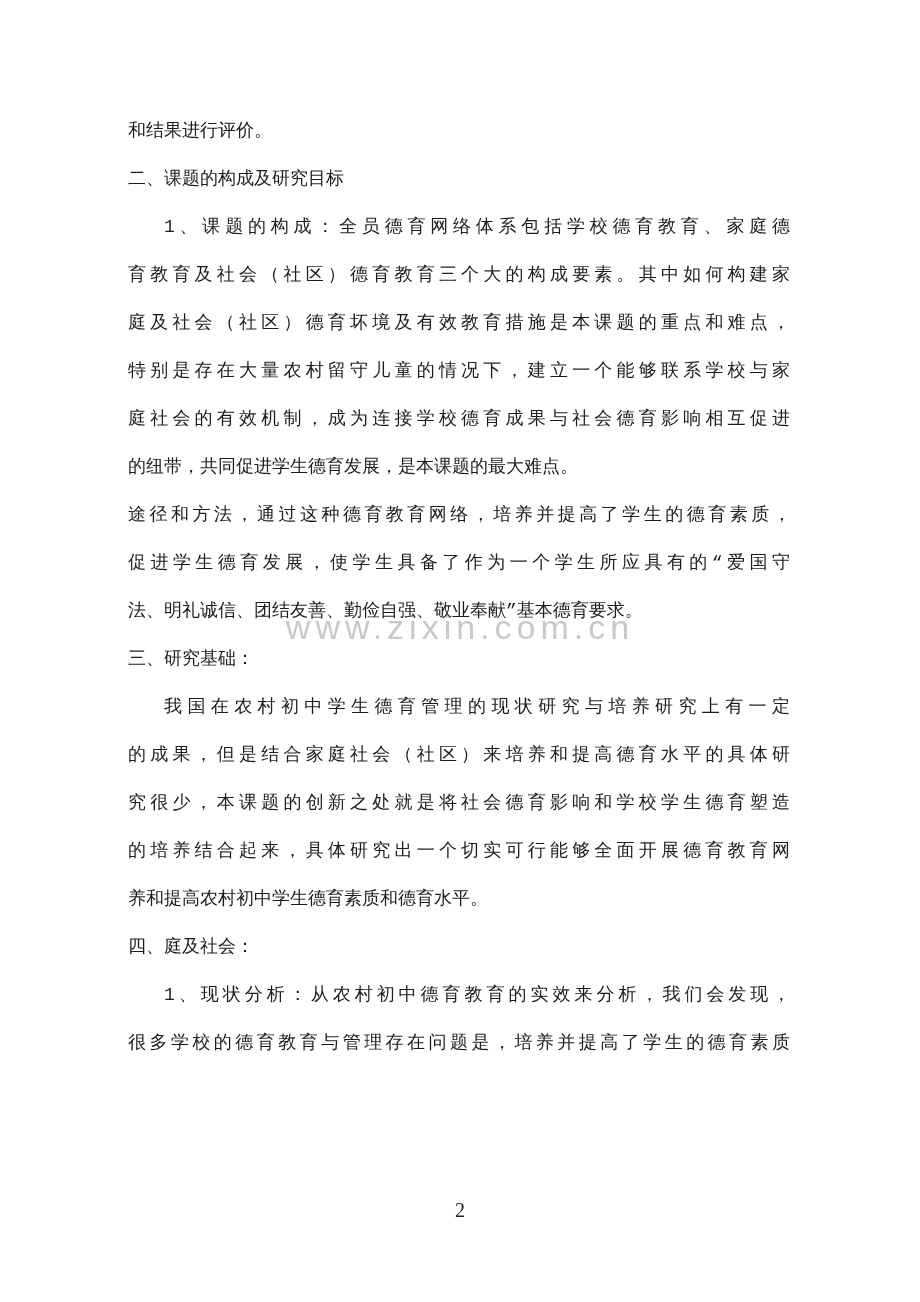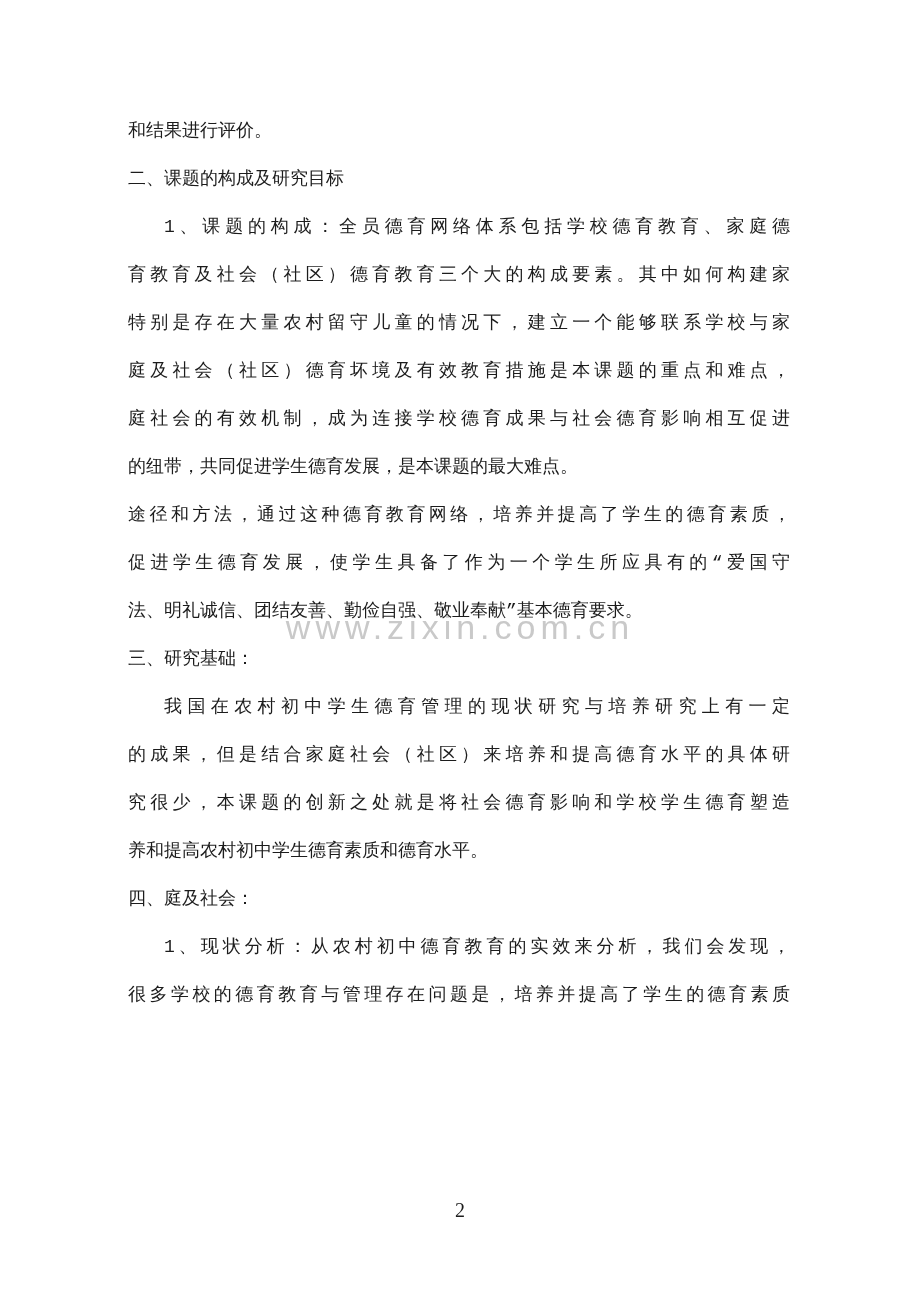--- a/index.html
+++ b/index.html
@@ -75,31 +75,32 @@
 <div class="page">
 
   <div class="watermark">www.zixin.com.cn</div>
 
   <div class="text-block">
 
   <div class="line last">和结果进行评价。</div>
       <div class="line last">二、课题的构成及研究目标</div>
       <div class="line indent">1、课题的构成：全员德育网络体系包括学校德育教育、家庭德</div>
       <div class="line">育教育及社会（社区）德育教育三个大的构成要素。其中如何构建家</div>
+      <div class="line">庭及社会（社区）德育坏境及有效教育措施是本课题的重点和难点，</div>
       <div class="line">特别是存在大量农村留守儿童的情况下，建立一个能够联系学校与家</div>
-      <div class="line">庭及社会（社区）德育坏境及有效教育措施是本课题的重点和难点，</div>
       <div class="line">庭社会的有效机制，成为连接学校德育成果与社会德育影响相互促进</div>
       <div class="line last">的纽带，共同促进学生德育发展，是本课题的最大难点。</div>
       <div class="line" style="letter-spacing: -0.677419px;">途径和方法，通过这种德育教育网络，培养并提高了学生的德育素质，</div>
       <div class="line">促进学生德育发展，使学生具备了作为一个学生所应具有的“爱国守</div>
       <div class="line last">法、明礼诚信、团结友善、勤俭自强、敬业奉献”基本德育要求。</div>
       <div class="line last">三、研究基础：</div>
       <div class="line indent">我国在农村初中学生德育管理的现状研究与培养研究上有一定</div>
       <div class="line">的成果，但是结合家庭社会（社区）来培养和提高德育水平的具体研</div>
       <div class="line">究很少，本课题的创新之处就是将社会德育影响和学校学生德育塑造</div>
+      <div class="line">的培养结合起来，具体研究出一个切实可行能够全面开展德育教育网</div>
       <div class="line last">养和提高农村初中学生德育素质和德育水平。</div>
       <div class="line last">四、庭及社会：</div>
       <div class="line indent" style="letter-spacing: -0.344828px;">1、现状分析：从农村初中德育教育的实效来分析，我们会发现，</div>
       <div class="line">很多学校的德育教育与管理存在问题是，培养并提高了学生的德育素质</div>
     </div>
 
   <div class="page-number">2</div>
 
 </div>
 

